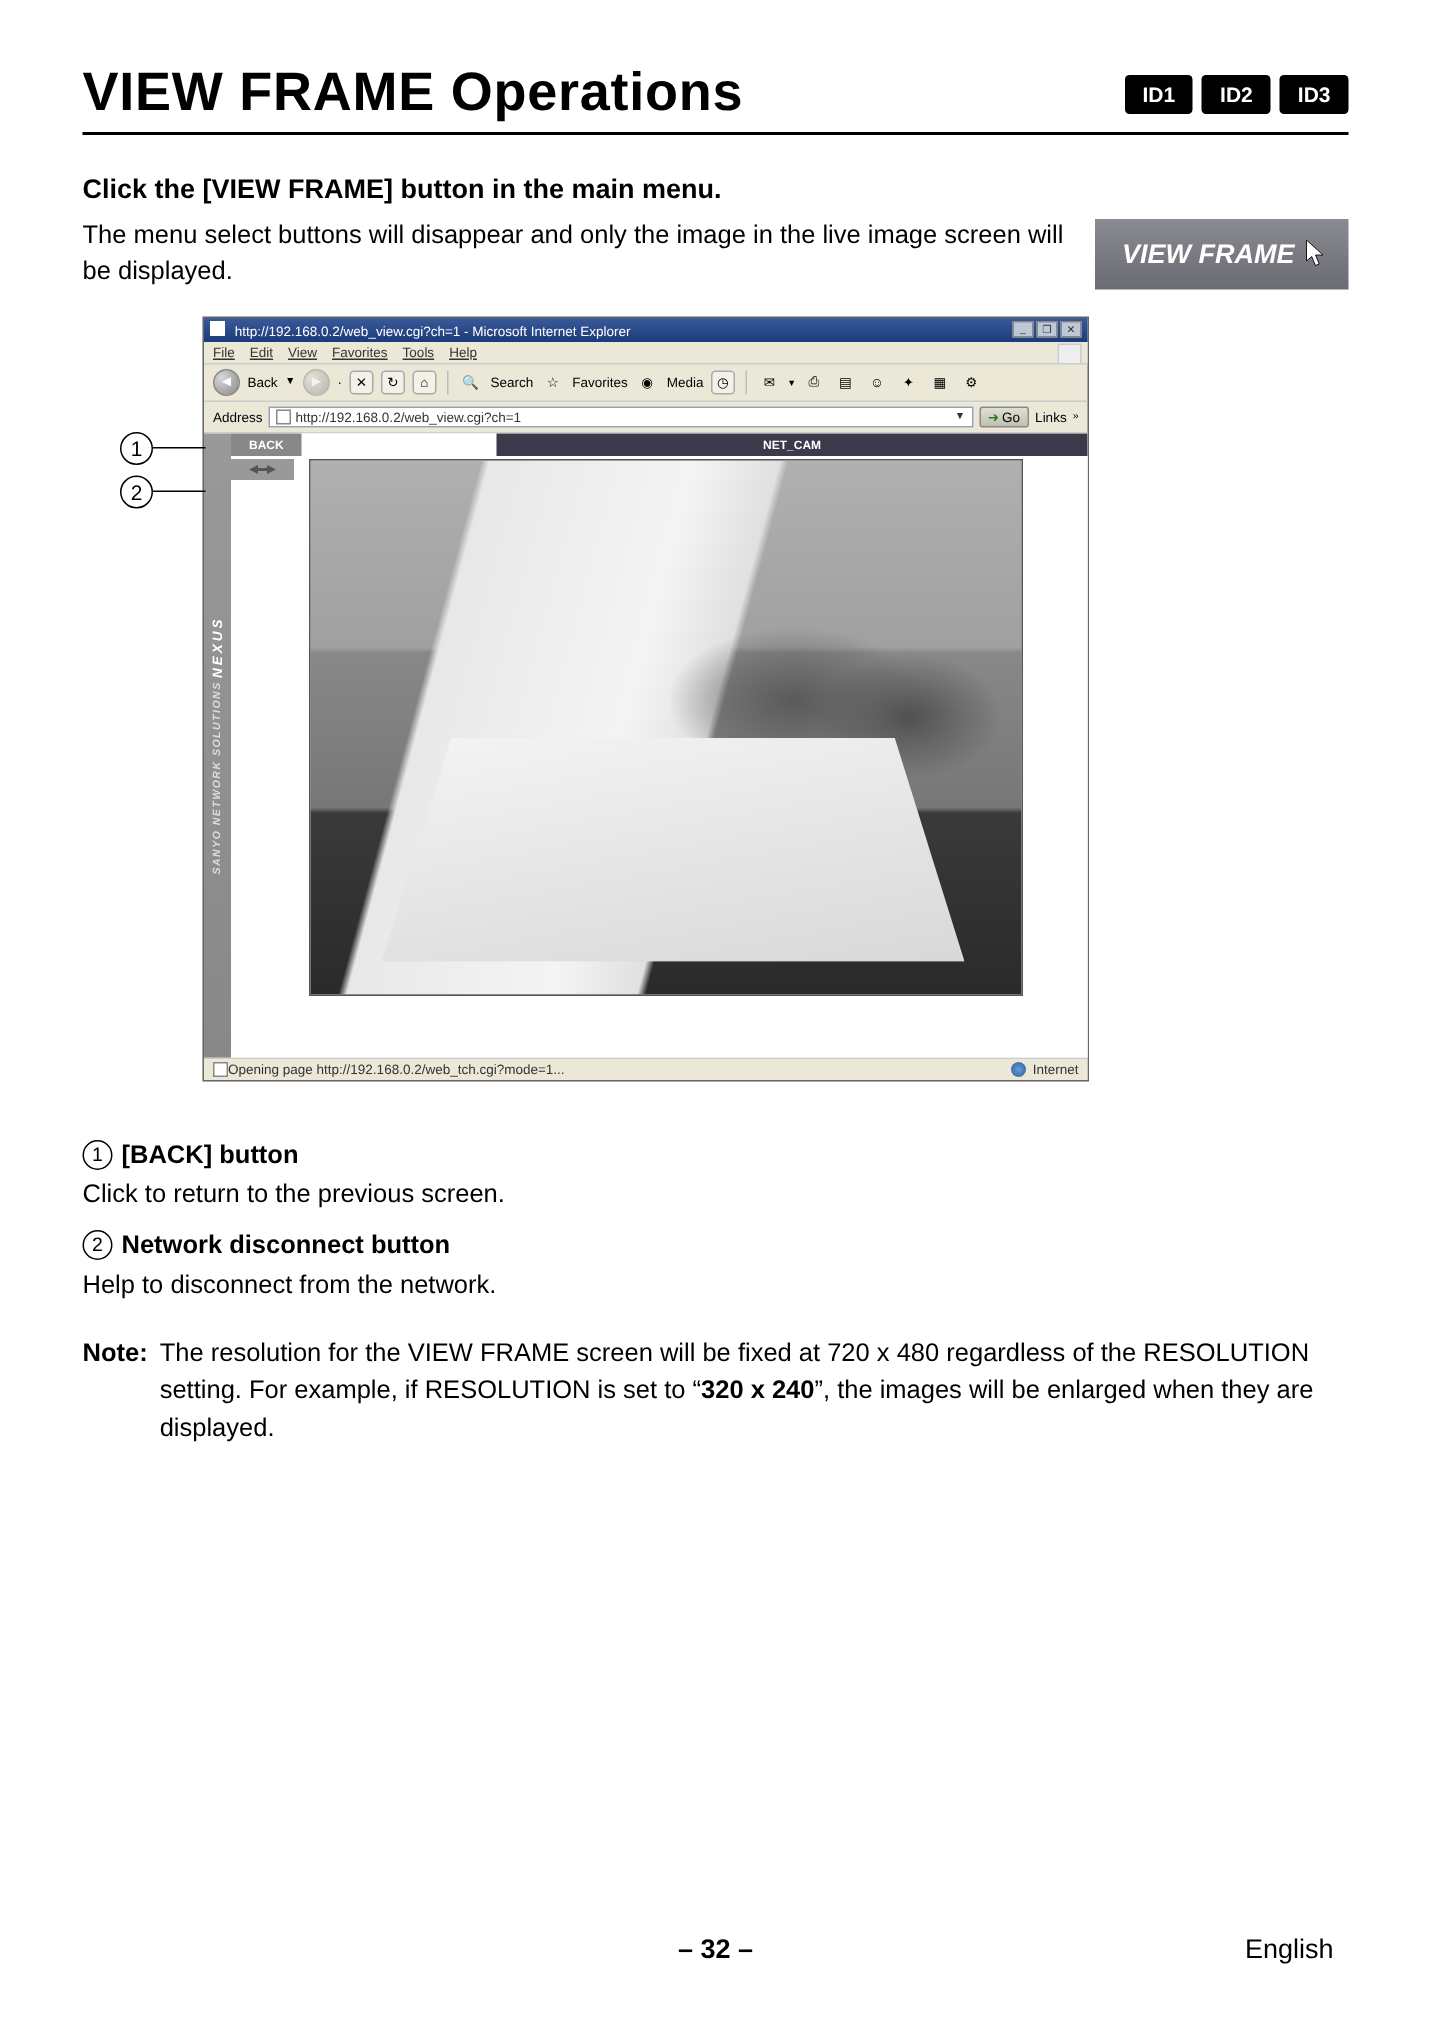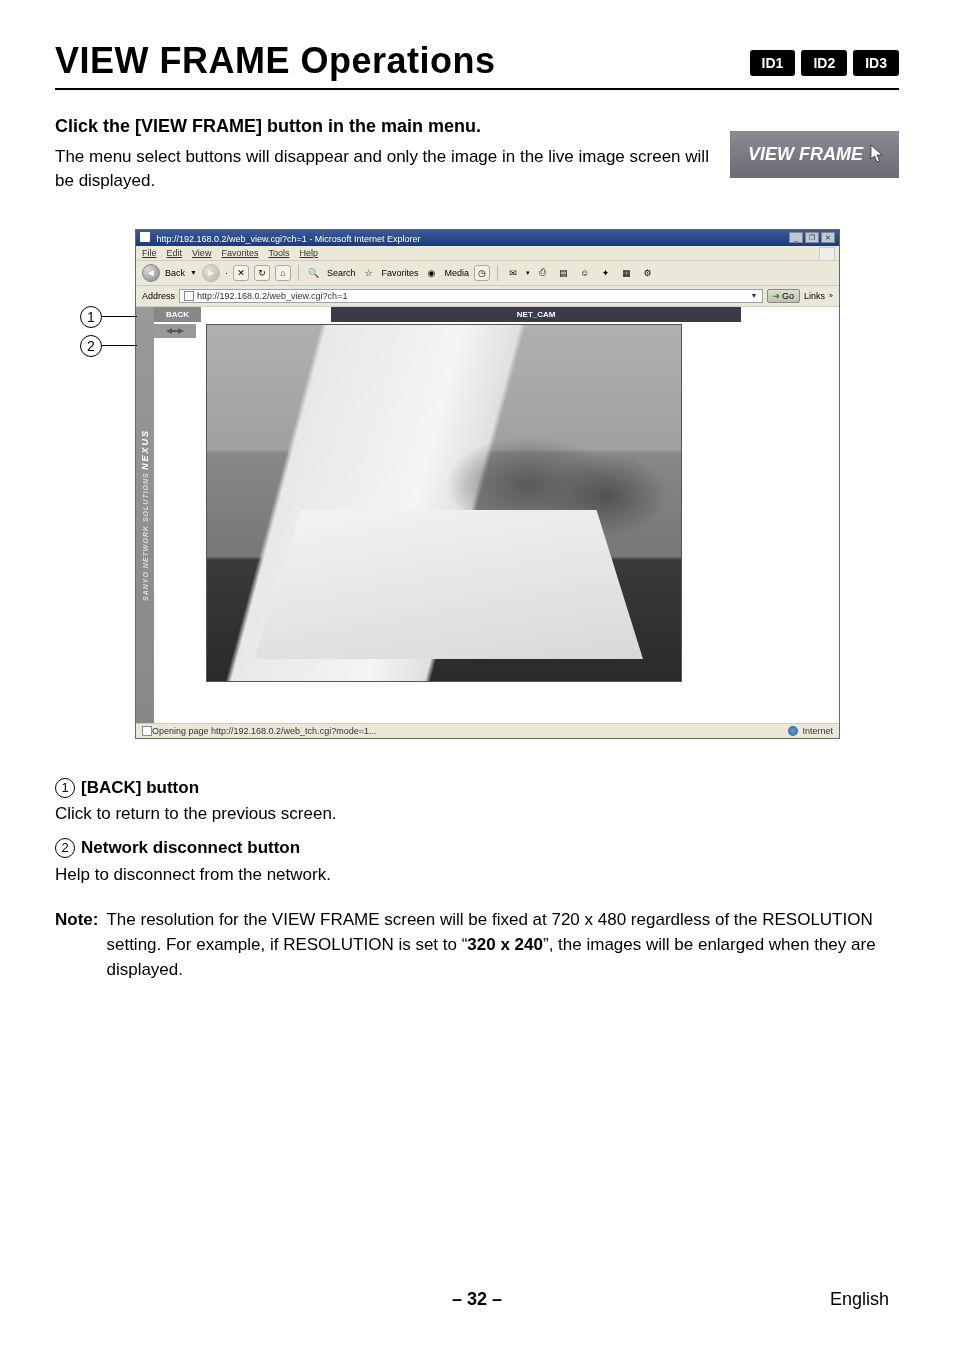--- a/index.html
+++ b/index.html
@@ -38,22 +38,22 @@
       background: #000;
       color: #fff;
       font-size: 14px;
       font-weight: 700;
       padding: 5px 12px;
       border-radius: 3px;
     }
     .instruction-block {
       display: flex;
       gap: 10px;
-      align-items: center;
-      margin-bottom: 36px;
+      align-items: flex-end;
+      margin-bottom: 18px;
     }
     .instruction-text {
       flex: 1;
     }
     .instruction-title {
       font-weight: 700;
       font-size: 18px;
       margin-bottom: 8px;
     }
     .instruction-desc {
@@ -104,21 +104,21 @@
     .callout-line {
       height: 1.5px;
       background: #000;
       width: 35px;
     }
     .browser-window {
       margin-left: 52px;
       border: 1px solid #666;
       background: #ebe8d7;
       font-size: 10px;
-      width: 705px;
+      width: 591px;
     }
     .browser-titlebar {
       background: linear-gradient(#3a5a9a, #1a3a7a);
       color: #fff;
       display: flex;
       justify-content: space-between;
       align-items: center;
       padding: 2px 4px;
       font-size: 9px;
     }

